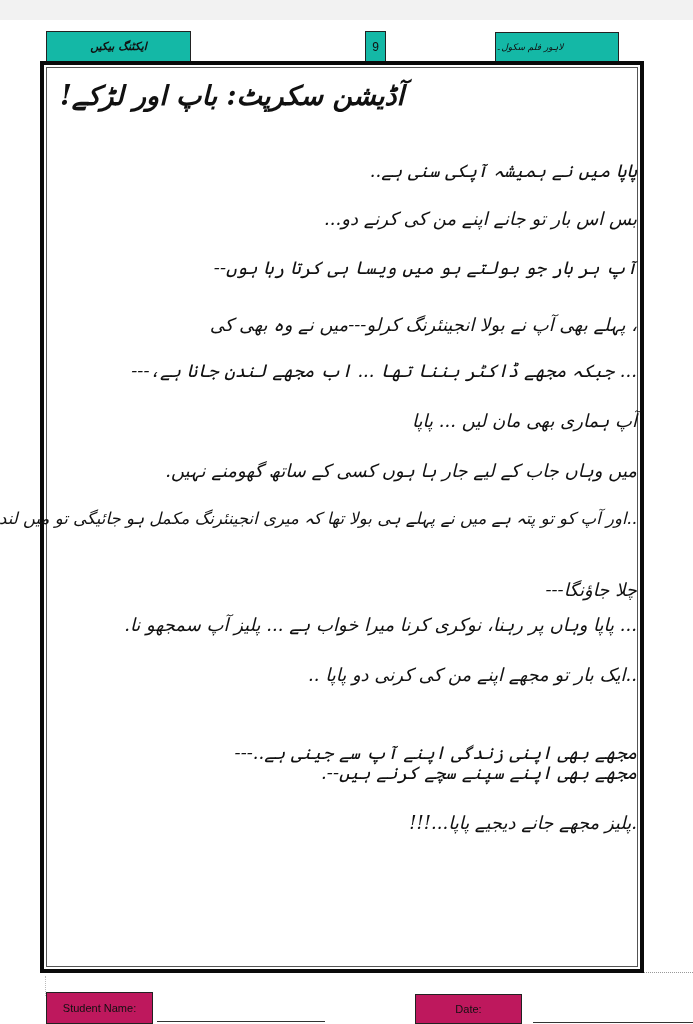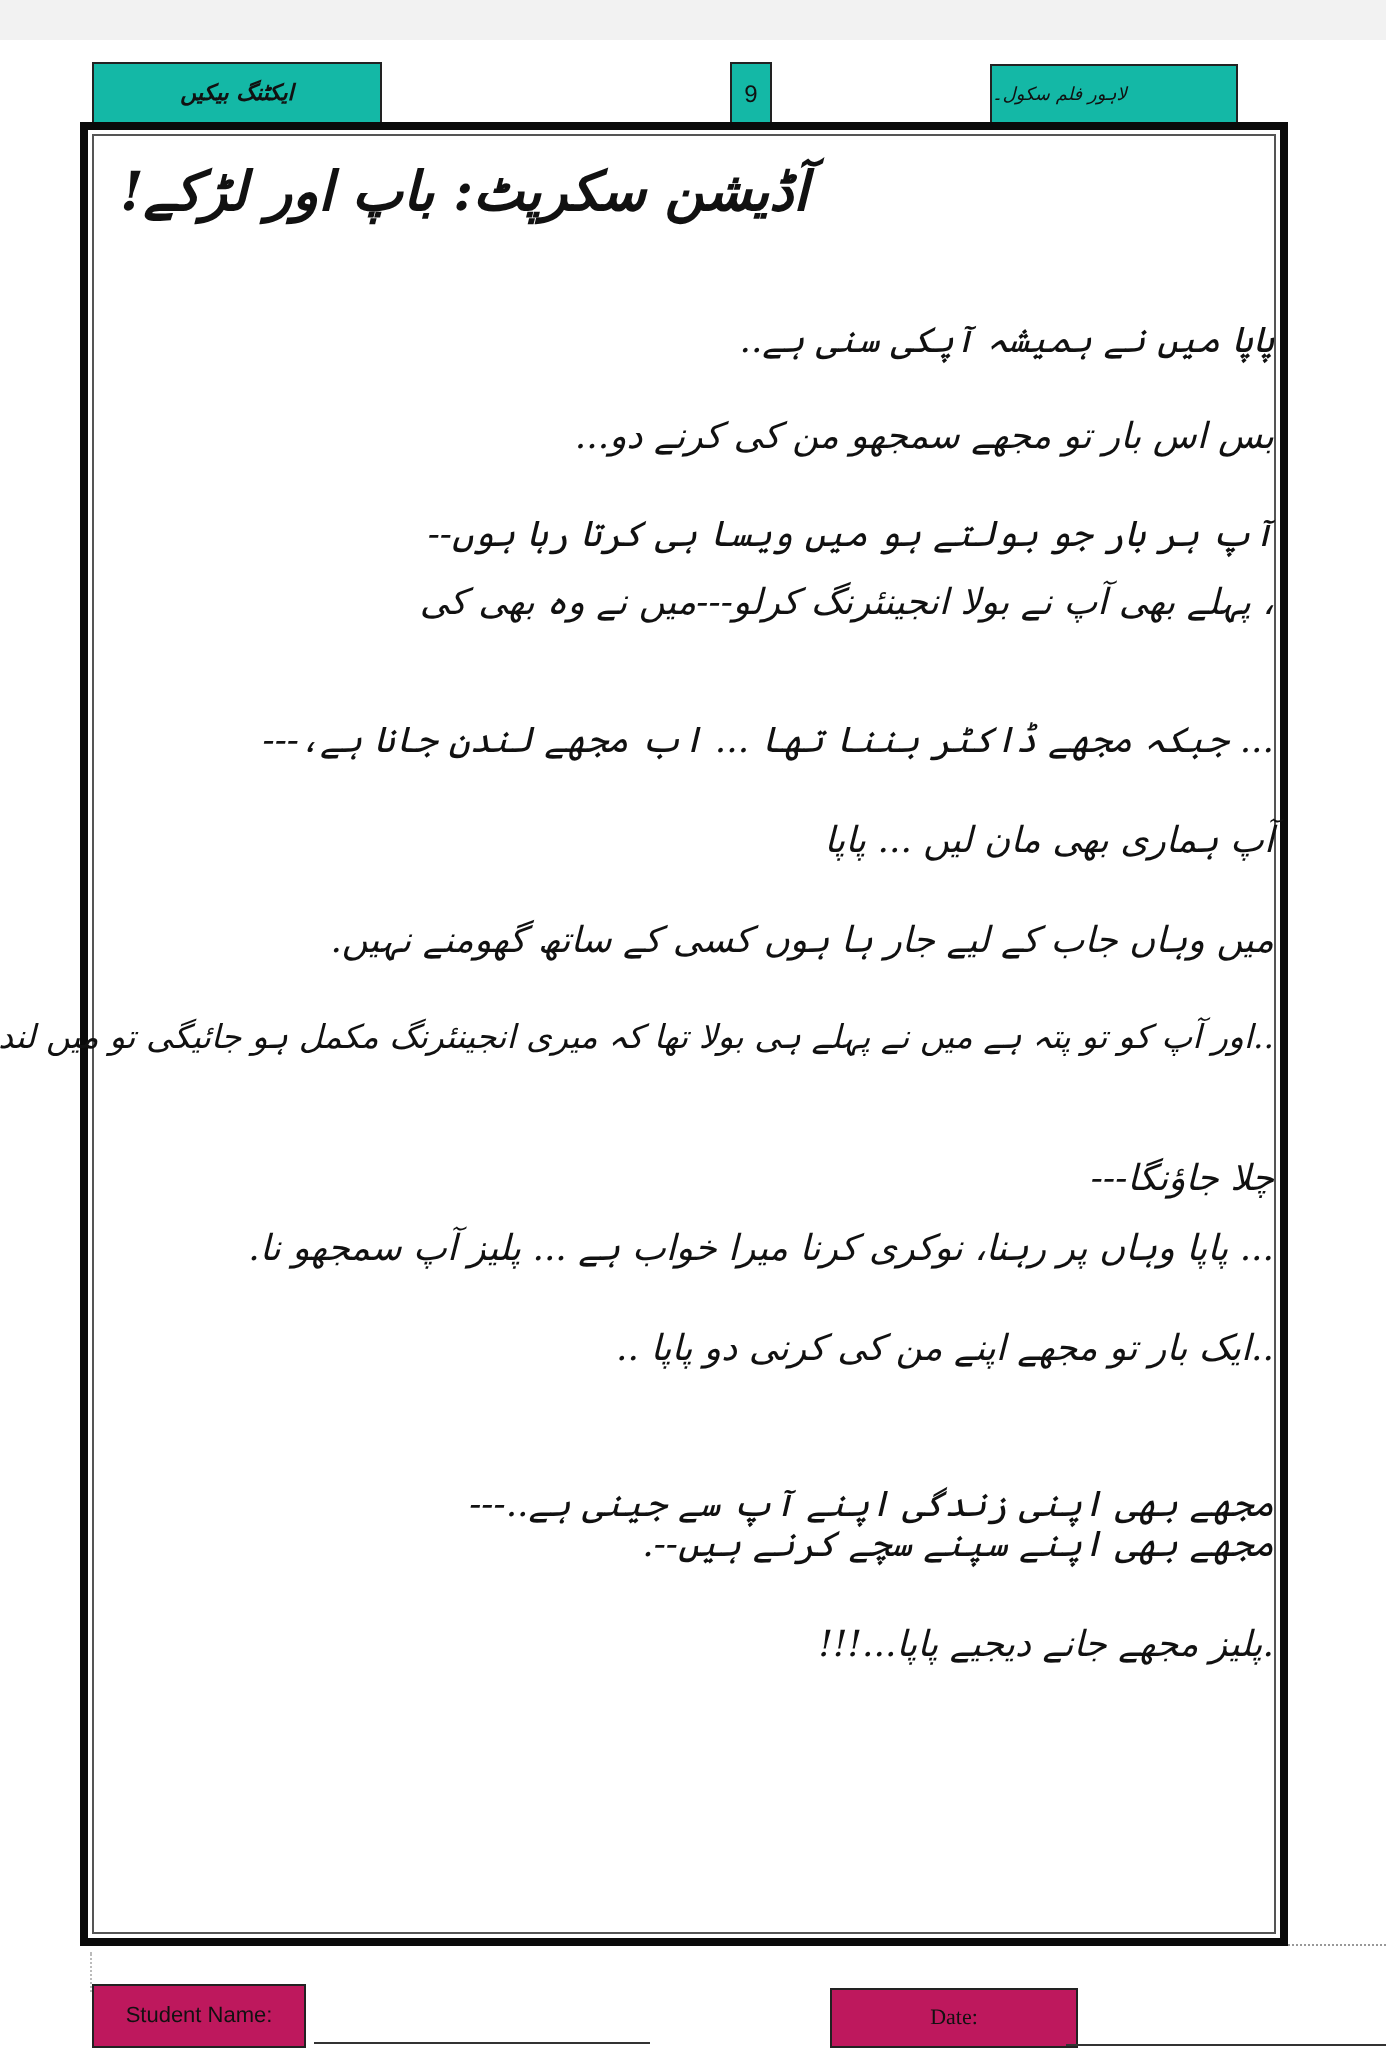--- a/index.html
+++ b/index.html
@@ -109,23 +109,22 @@
       align-items: center;
       font-family: "Liberation Sans", sans-serif;
       font-size: 11px;
       background: #be185d;
     }
     .student-label {
       left: 46px; top: 992px; width: 107px; height: 32px;
       justify-content: center;
     }
     .date-label {
-      left: 415px; top: 994px; width: 124px; height: 30px;
+      left: 415px; top: 994px; width: 107px; height: 30px;
       justify-content: center;
-      font-family: Liberation Serif, serif;
     }
     .fill-line {
       position: absolute;
       height: 0;
       border-top: 1px solid #333;
     }
     .student-line { left: 157px; top: 1021px; width: 168px; }
     .date-line { left: 533px; top: 1022px; width: 160px; }
   </style>
 </head>
@@ -145,23 +144,23 @@
 
 <div class="frame">
   <div class="frame-inner"></div>
 </div>
 <div class="dotted-ext"></div>
 <div class="dotted-left"></div>
 
 <div class="title">آڈیشن سکرپٹ: باپ اور لڑکے!</div>
 
 <div class="line" style="top:160px;">پاپا میں نے ہمیشہ آپکی سنی ہے..</div>
-<div class="line" style="top:208px;">بس اس بار تو مجھے سمجھو من کی کرنے دو...</div>
+<div class="line" style="top:208px;">بس اس بار تو جانے اپنے من کی کرنے دو...</div>
 <div class="line" style="top:257px;">آپ ہر بار جو بولتے ہو میں ویسا ہی کرتا رہا ہوں--</div>
-<div class="line" style="top:291px;font-style:italic;">، پہلے بھی آپ نے بولا انجینئرنگ کرلو---میں نے وہ بھی کی</div>
+<div class="line" style="top:314px;font-style:italic;">، پہلے بھی آپ نے بولا انجینئرنگ کرلو---میں نے وہ بھی کی</div>
 <div class="line" style="top:360px;">... جبکہ مجھے ڈاکٹر بننا تھا ... اب مجھے لندن جانا ہے،---</div>
 <div class="line" style="top:410px;">آپ ہماری بھی مان لیں ... پاپا</div>
 <div class="line" style="top:460px;">میں وہاں جاب کے لیے جار ہا ہوں کسی کے ساتھ گھومنے نہیں.</div>
 <div class="line" style="top:509px; font-size:16.5px;">..اور آپ کو تو پتہ ہے میں نے پہلے ہی بولا تھا کہ میری انجینئرنگ مکمل ہو جائیگی تو میں لندن</div>
 <div class="line" style="top:563px;margin-top:16px;">چلا جاؤنگا---</div>
 <div class="line" style="top:614px;">... پاپا وہاں پر رہنا، نوکری کرنا میرا خواب ہے ... پلیز آپ سمجھو نا.</div>
 <div class="line" style="top:664px;">..ایک بار تو مجھے اپنے من کی کرنی دو پاپا ..</div>
 <div class="line" style="top:742px;text-align:center;">مجھے بھی اپنی زندگی اپنے آپ سے جینی ہے..---</div>
 <div class="line" style="top:762px;">مجھے بھی اپنے سپنے سچے کرنے ہیں--.</div>
 <div class="line" style="top:812px;">.پلیز مجھے جانے دیجیے پاپا...!!!</div>

